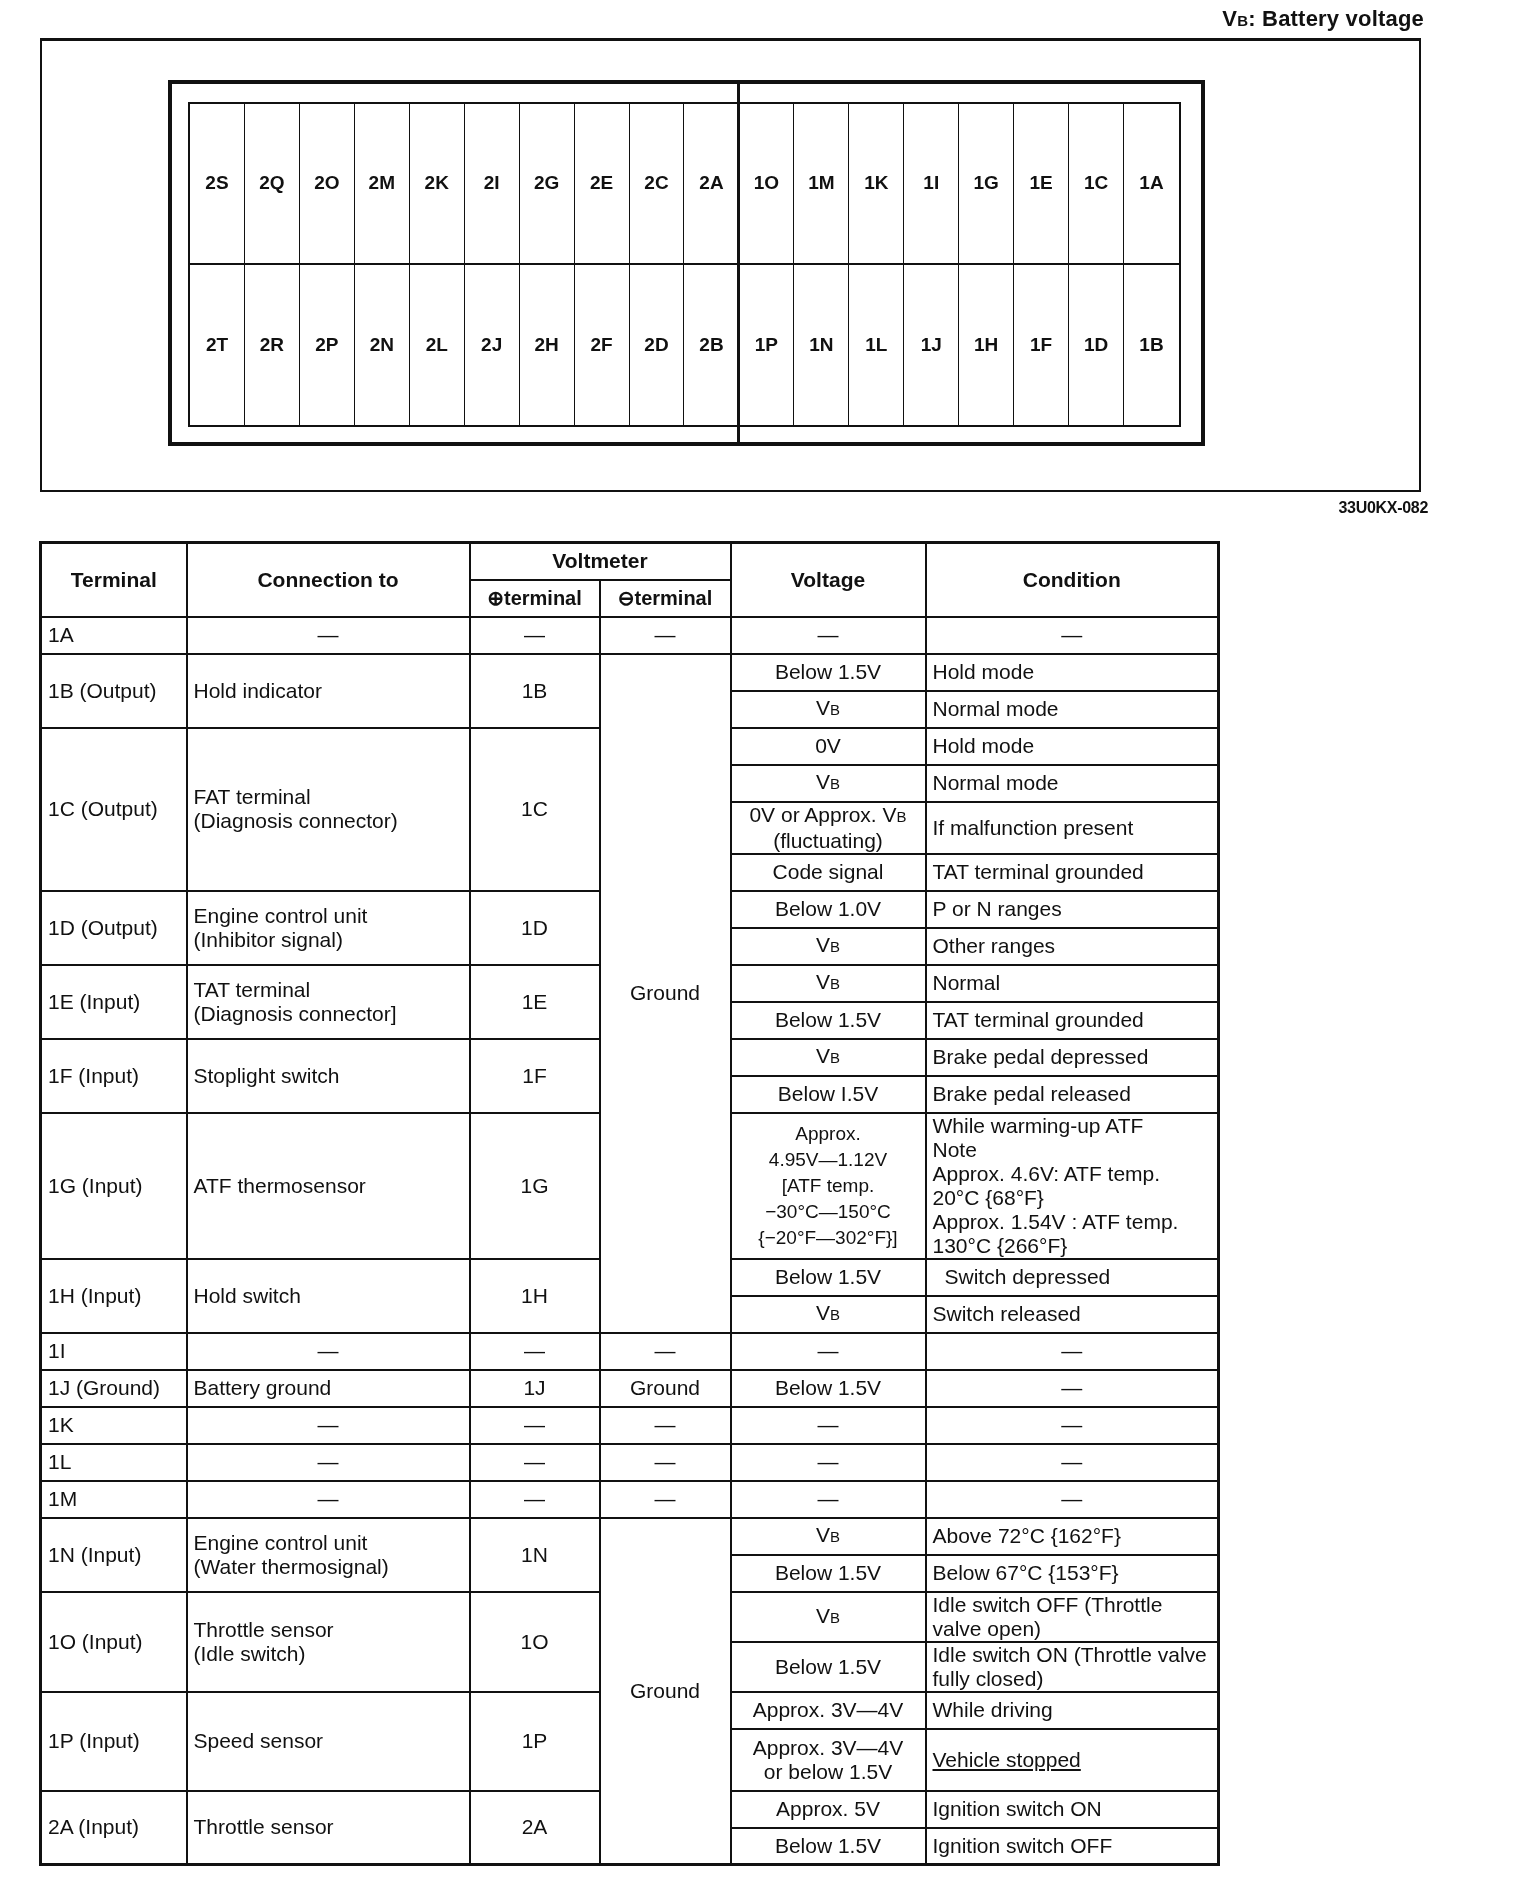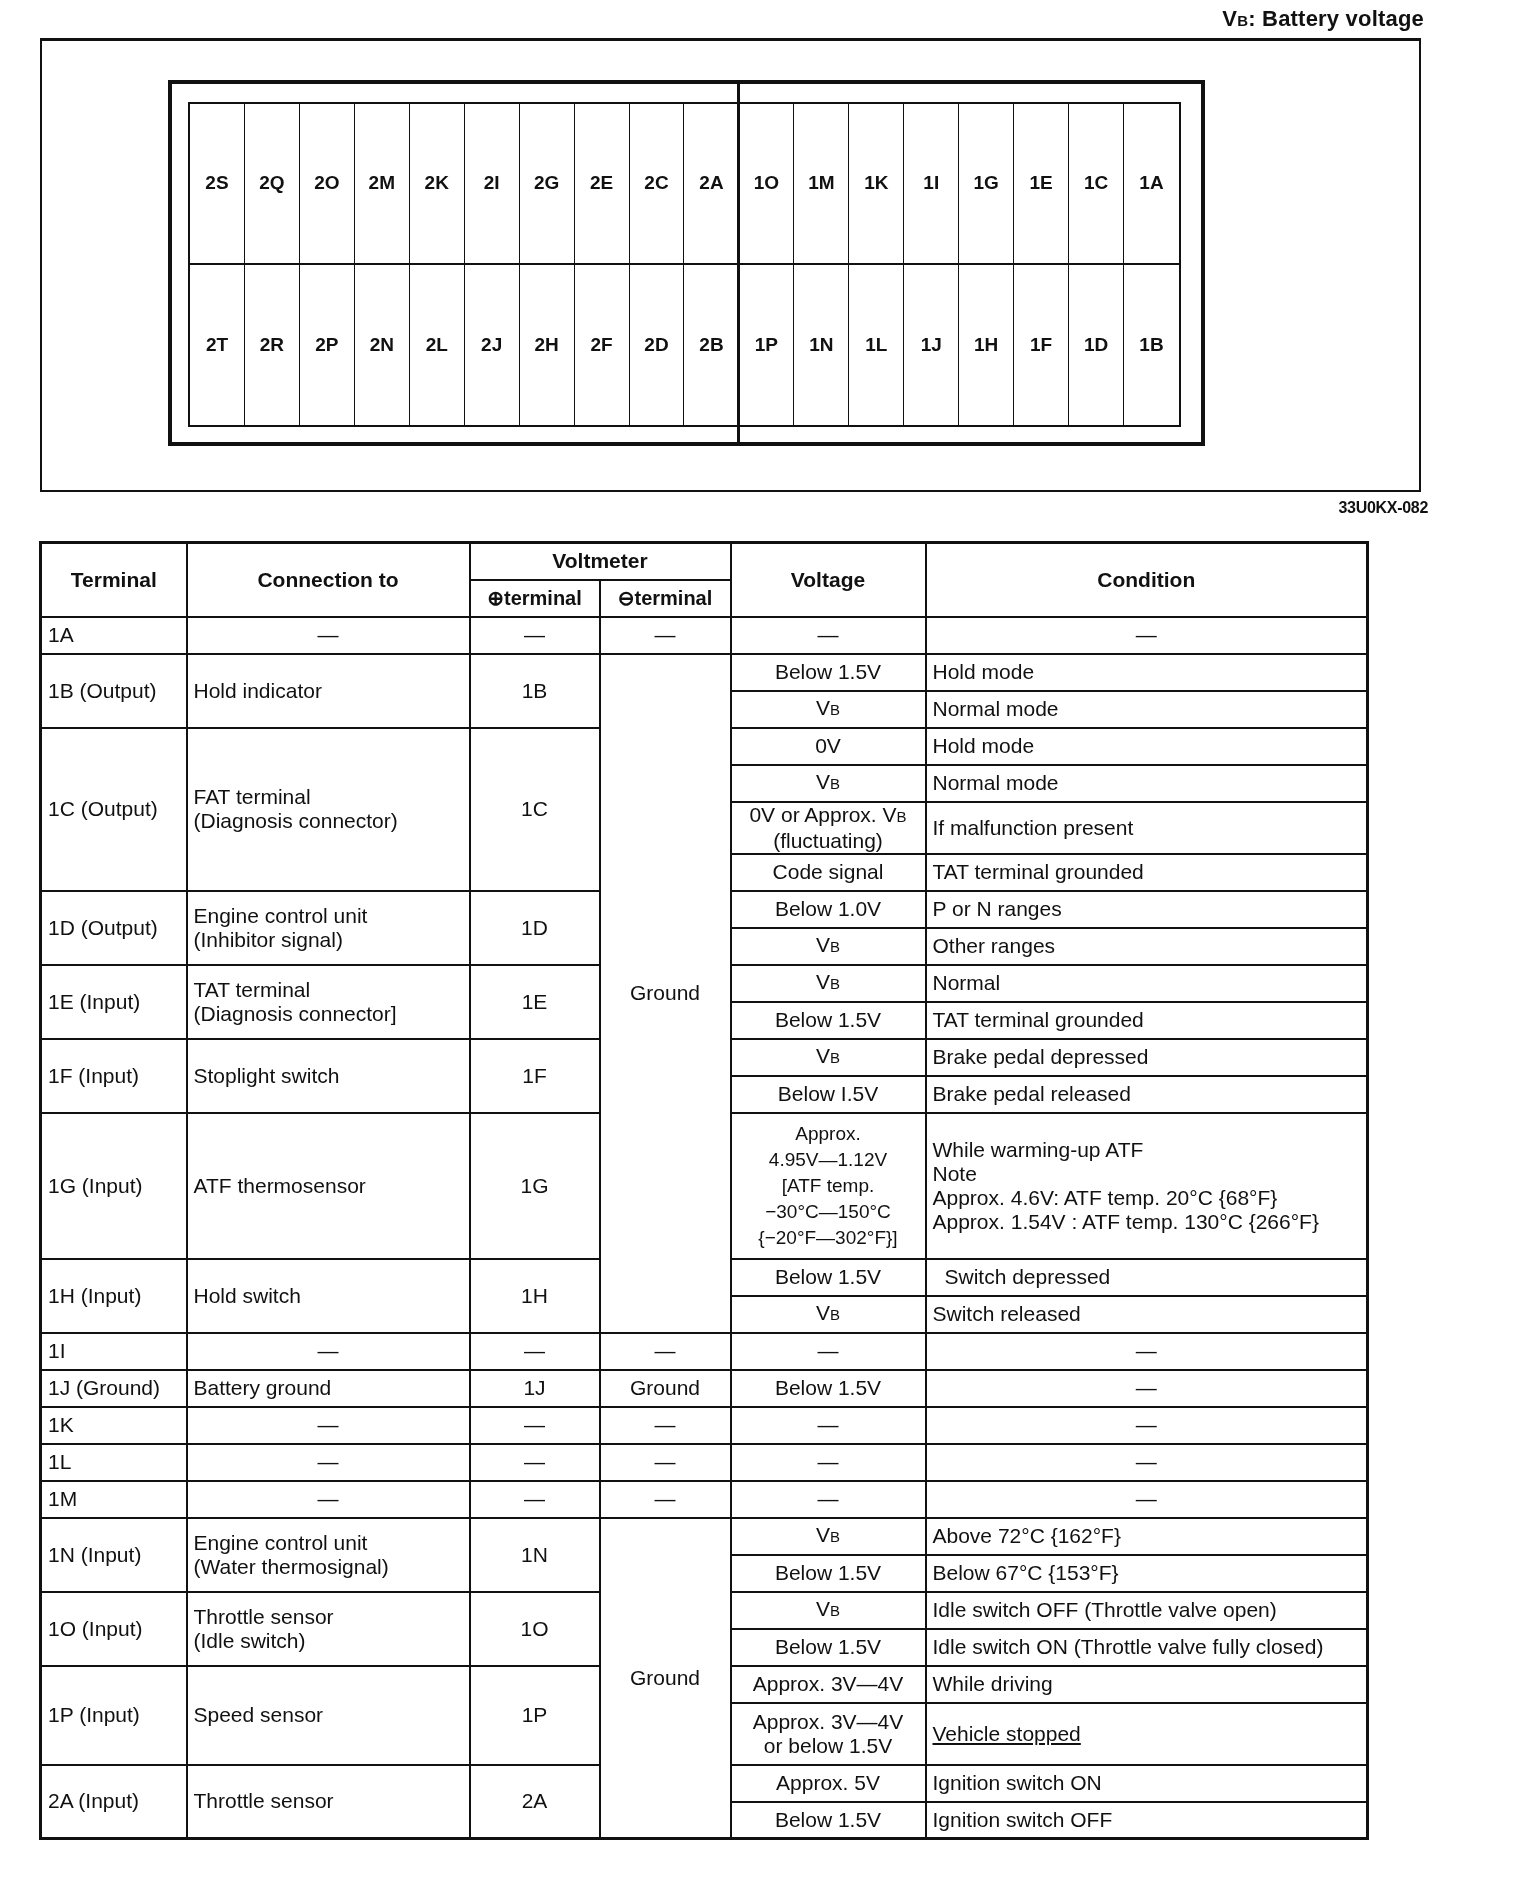--- a/index.html
+++ b/index.html
@@ -12,21 +12,21 @@
   .conn-outer { left:168px; top:80px; width:1037px; height:366px; border:4px solid #111; box-sizing:border-box; }
   .conn-divider { left:737px; top:80px; width:3px; height:366px; background:#111; }
   .grid { left:188px; top:102px; width:993px; height:325px; border:2px solid #111; box-sizing:border-box;
           display:grid; grid-template-columns:repeat(18,1fr); grid-template-rows:1fr 1fr; background:#fff; }
   .pin { border-right:1.5px solid #111; border-bottom:2px solid #111; display:flex; align-items:center; justify-content:center;
          font-weight:bold; font-size:19px; }
   .pin.last { border-right:none; }
   .pin.bottom { border-bottom:none; }
   .caption { right:92px; top:499px; font-weight:bold; font-size:16px; letter-spacing:-0.3px; }
 
-  table.spec { position:absolute; left:39px; top:541px; width:1330px; border-collapse:collapse; table-layout:fixed;
+  table.spec { position:absolute; left:39px; top:541px; width:1181px; border-collapse:collapse; table-layout:fixed;
                border:3px solid #111; }
   table.spec td, table.spec th { border:2px solid #111; padding:0 6px; font-size:21px; vertical-align:middle; line-height:24px; }
   table.spec th { font-weight:bold; text-align:center; font-size:21px; }
   table.spec th.sub { font-size:20px; padding:0 2px; }
   .c { text-align:center; }
   .l { text-align:left; }
   .vb-sub { font-size:15px; }
 </style>
 </head>
 <body>

